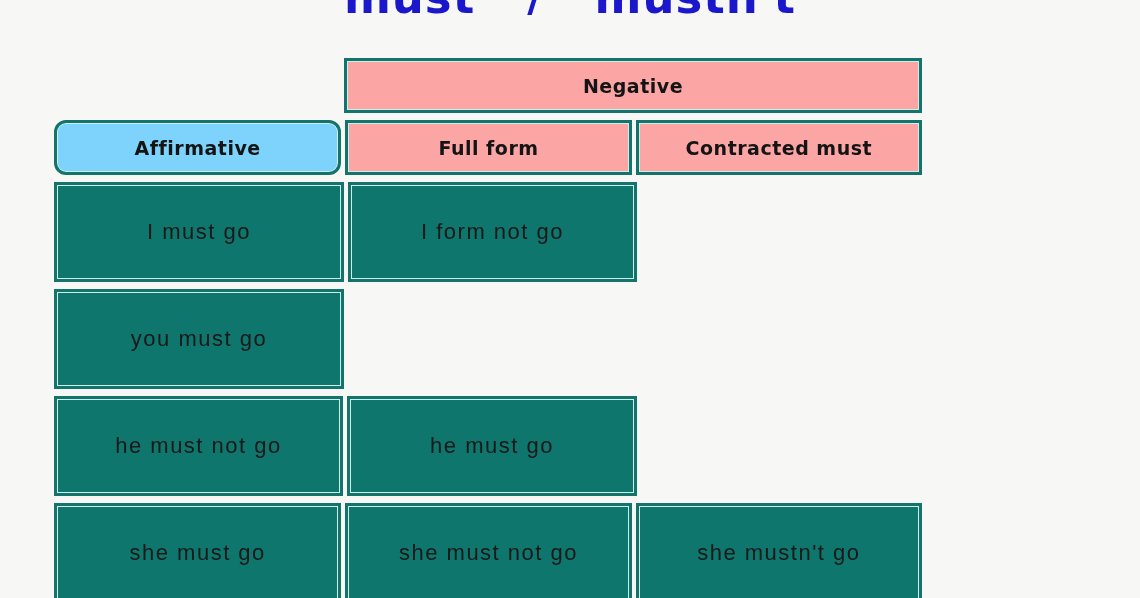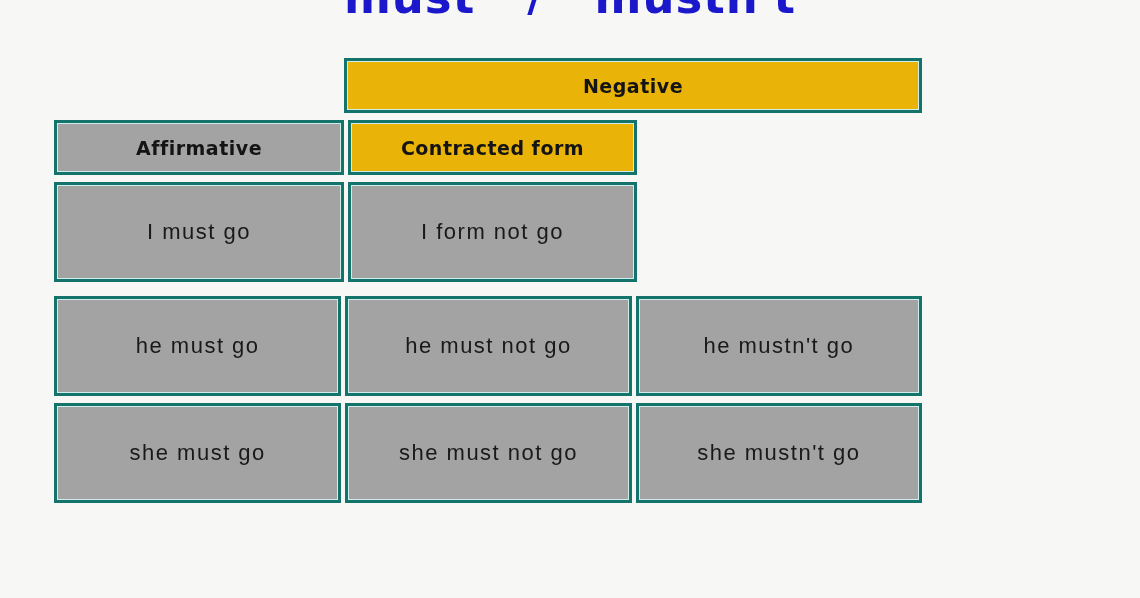--- a/index.html
+++ b/index.html
@@ -76,27 +76,27 @@
 
   
   .head-cell {
     height: 55px;
     font-family: "DejaVu Sans", sans-serif;
     font-weight: bold;
     font-size: 19px;
     color: #141414;
     letter-spacing: 0.5px;
   }
-  .head-cream { background: #eab308; }
-  .head-cyan  { background: #a3a3a3; }
+  .head-cream { background: #fca5a5; }
+  .head-cyan  { background: #7dd3fc; border-radius: 12px; }
 
   
   .body-cell {
     height: 100px;
-    background: #a3a3a3;
+    background: #0f766e;
     font-family: "Liberation Sans", sans-serif;
     font-size: 22px;
     color: #191919;
     letter-spacing: 1.5px;
   }
 </style>
 </head>
 <body>
 
 <div id="title-bar">
@@ -106,35 +106,36 @@
 </div>
 
 <div id="grammar-table">
 
   <div class="grid-row">
     <div class="cell head-cell head-cream col-span-bc">Negative</div>
   </div>
 
   <div class="grid-row">
     <div class="cell head-cell head-cyan col-a">Affirmative</div>
-    <div class="cell head-cell head-cream col-c">Contracted   form</div>
+    <div class="cell head-cell head-cream col-b">Full   form</div>
+    <div class="cell head-cell head-cream col-c">Contracted   must</div>
   </div>
 
   <div class="grid-row">
     <div class="cell body-cell col-a">I must go</div>
     <div class="cell body-cell col-b">I form not go</div>
   </div>
 
   <div class="grid-row">
+    <div class="cell body-cell col-a">you must go</div>
   </div>
 
   <div class="grid-row">
+    <div class="cell body-cell col-b">he must not go</div>
     <div class="cell body-cell col-a">he must go</div>
-    <div class="cell body-cell col-b">he must not go</div>
-    <div class="cell body-cell col-c">he mustn't go</div>
   </div>
 
   <div class="grid-row">
     <div class="cell body-cell col-a">she must go</div>
     <div class="cell body-cell col-b">she must not go</div>
     <div class="cell body-cell col-c">she mustn't go</div>
   </div>
 
 </div>
 

